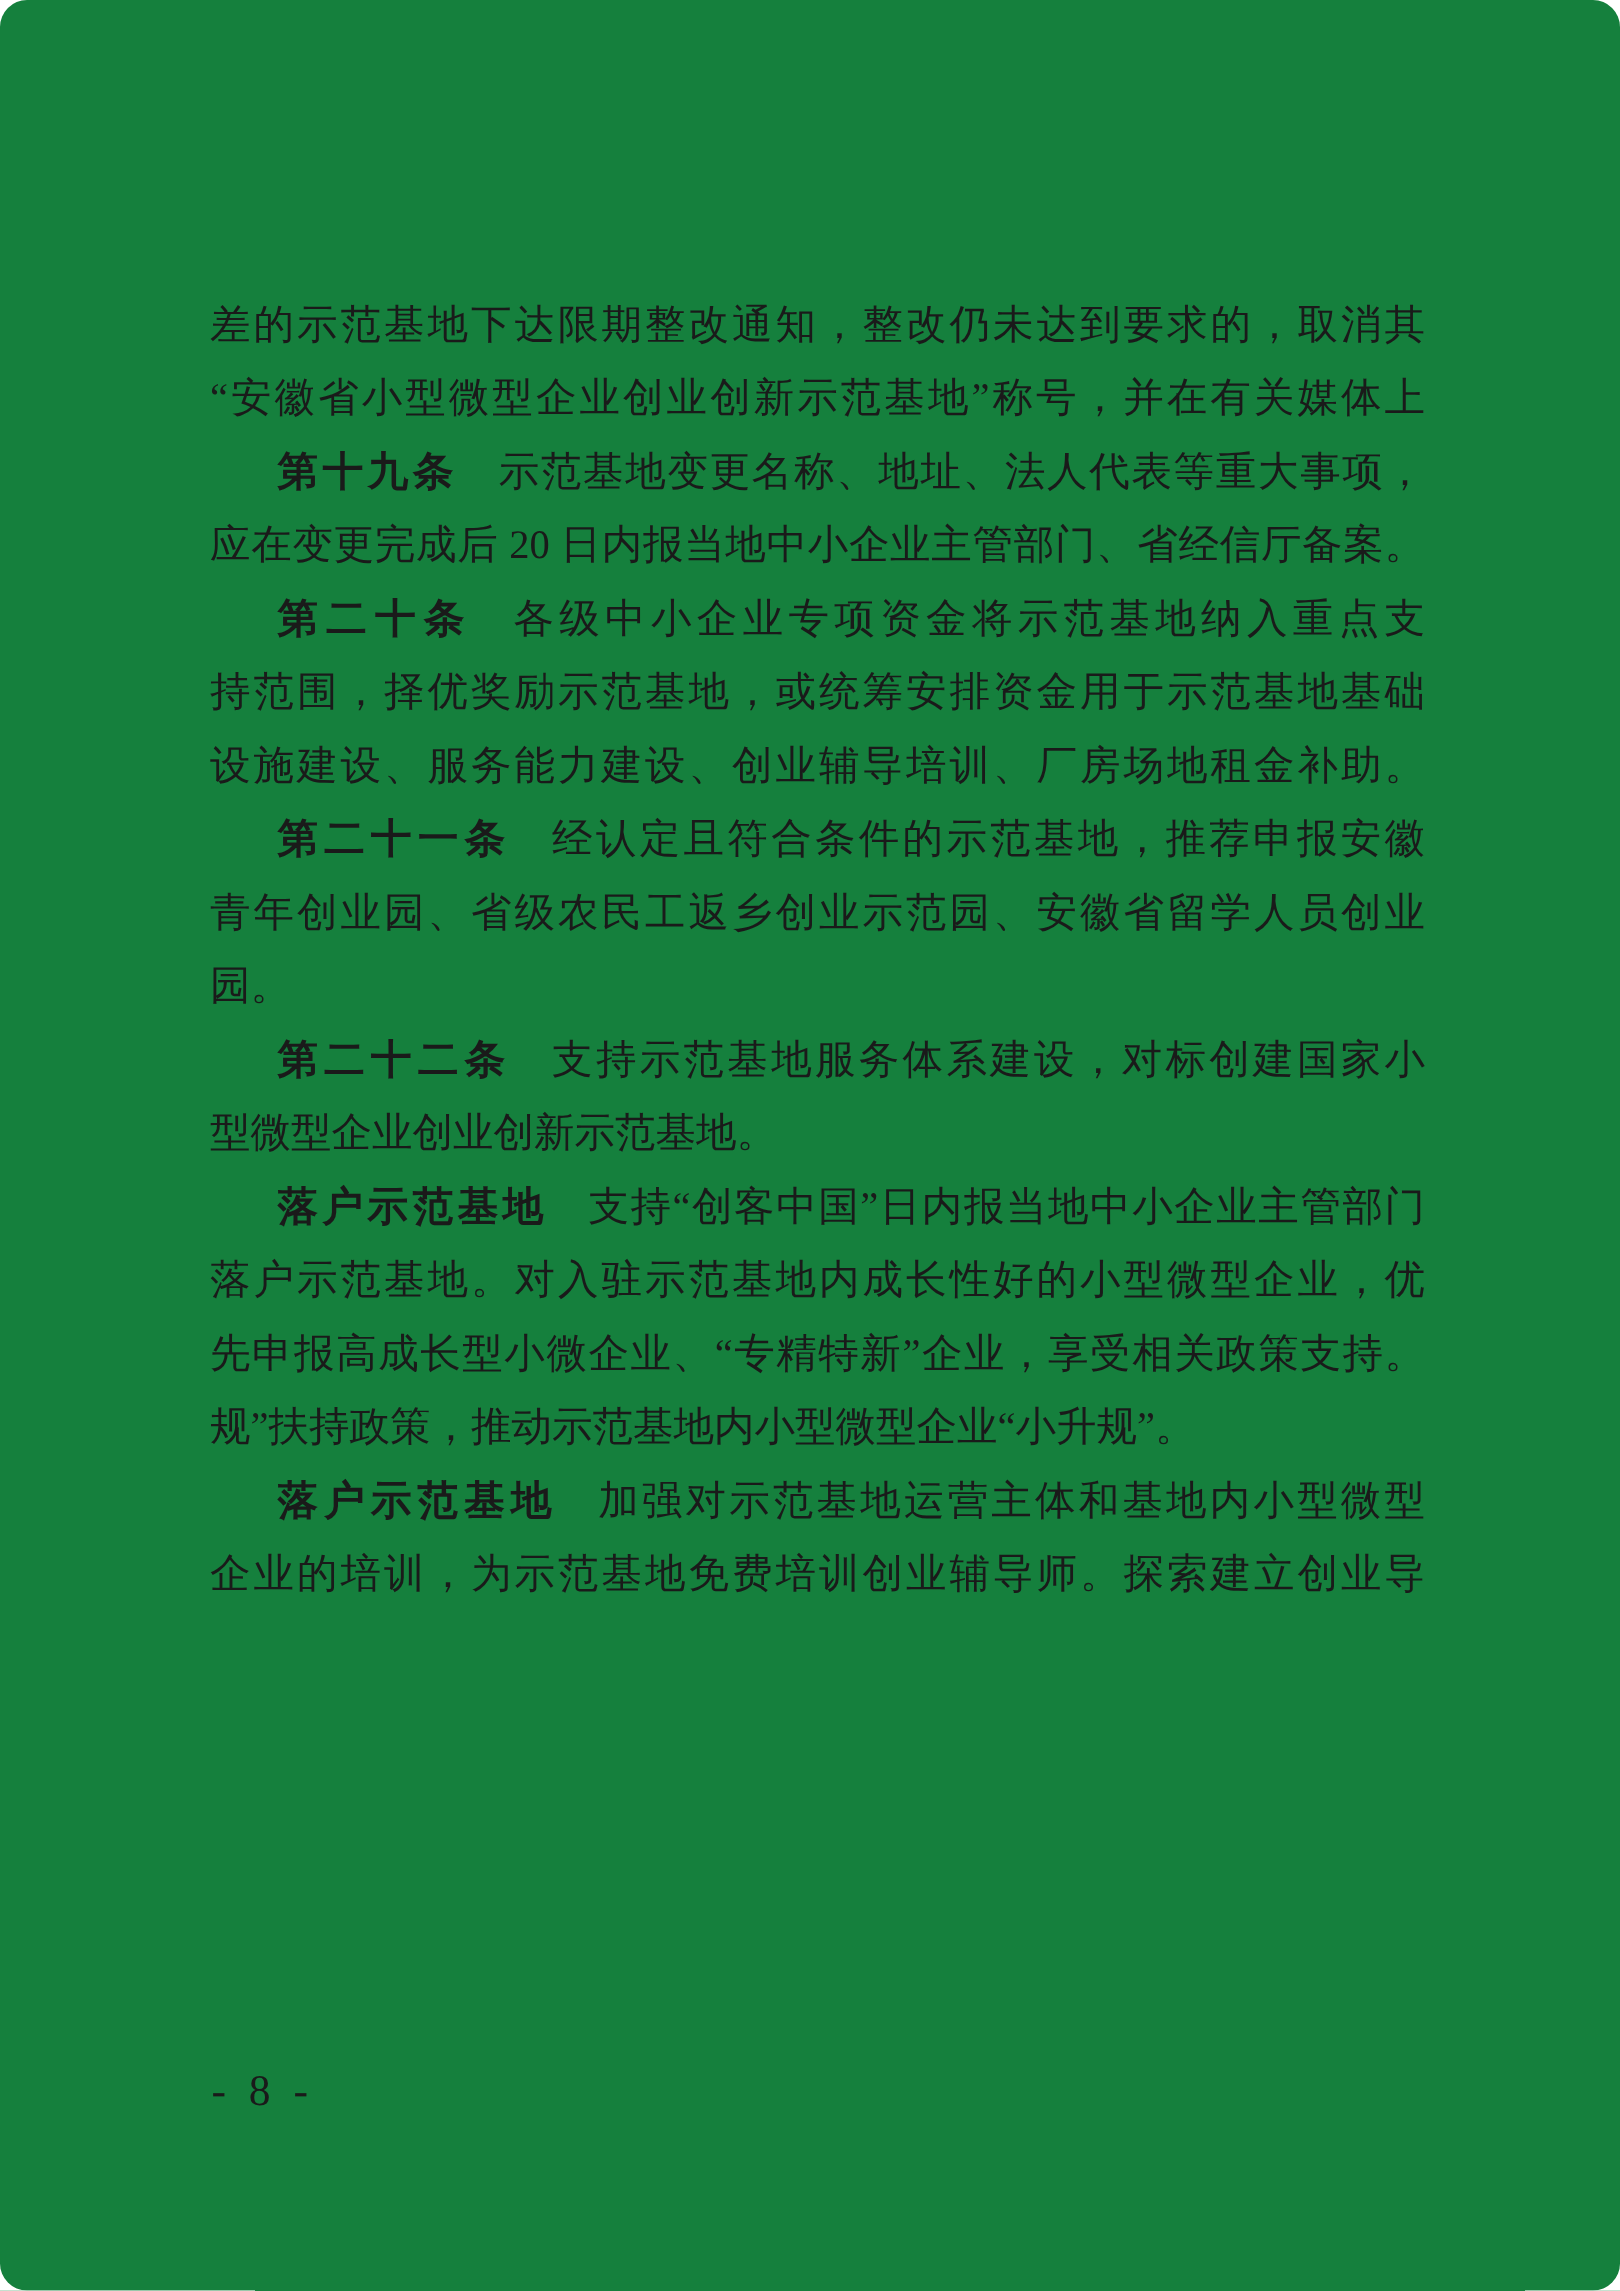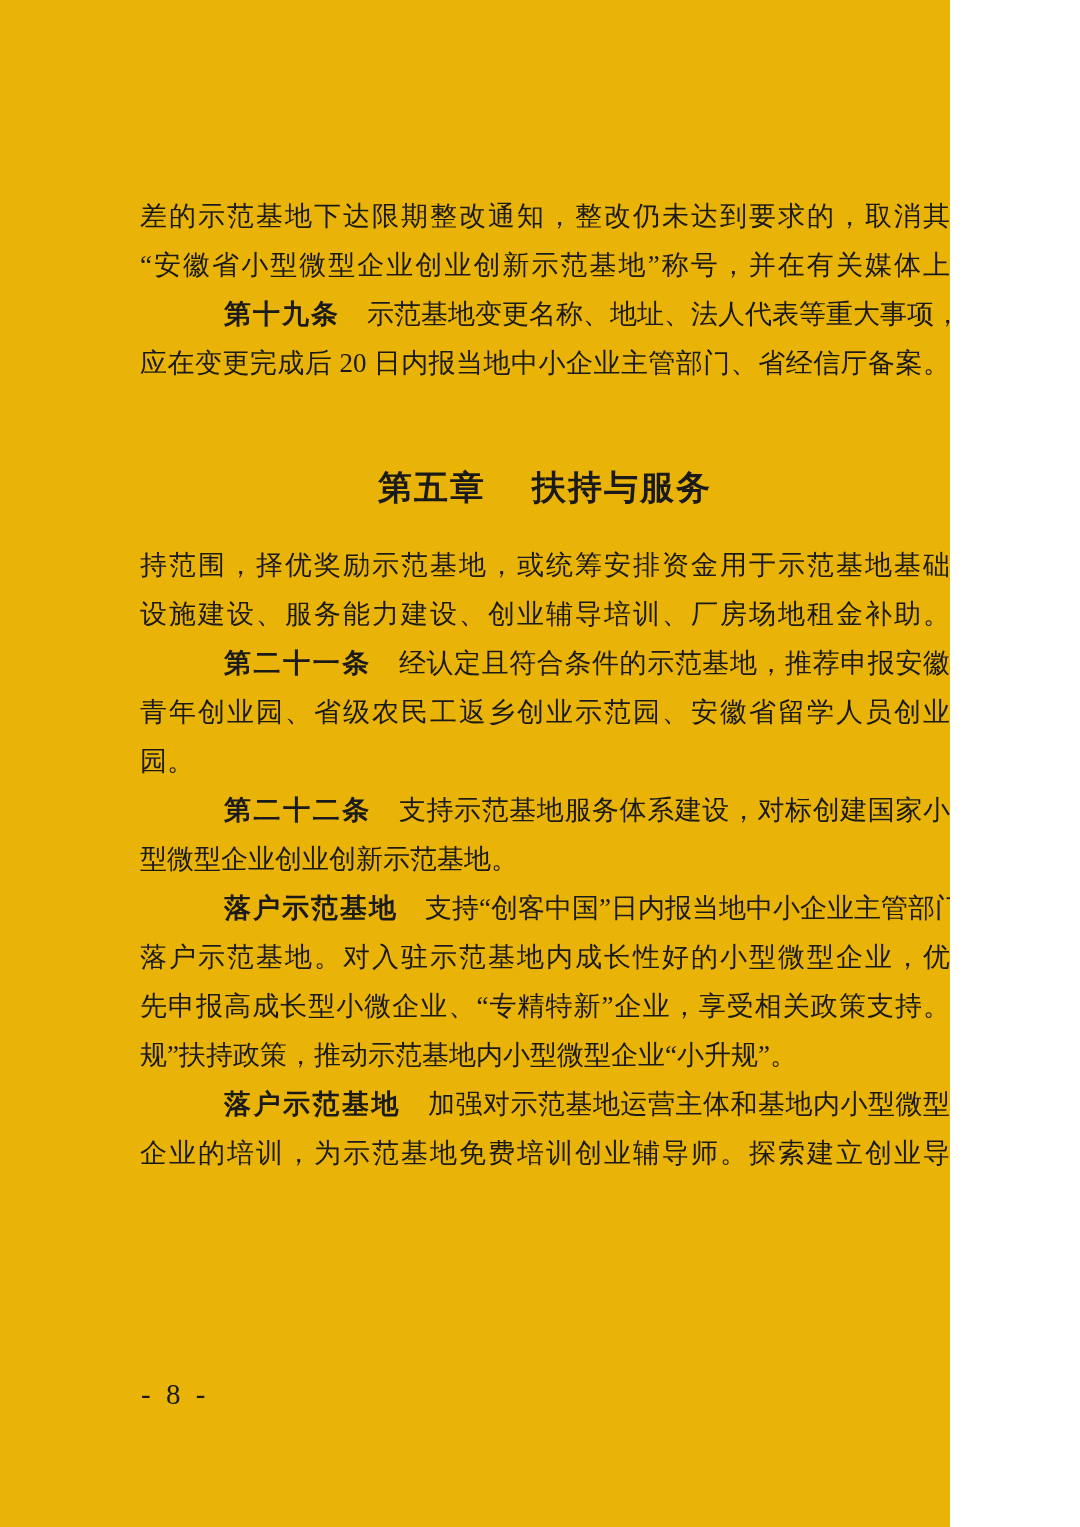--- a/index.html
+++ b/index.html
@@ -2,45 +2,46 @@
 <html><head>
 <meta charset="utf-8">
 <style>
   html, body {
     margin: 0;
     padding: 0;
     background: #ffffff;
   }
   #page {
     position: relative;
-    width: 950px;
+    width: 1080px;
     height: 1527px;
-    background: #eab308;
+    background: #15803d;
     overflow: hidden;
     font-family: "Liberation Serif", "DejaVu Serif", serif;
     color: #1a1a1a;
+    border-radius: 18px;
   }
   #content {
     position: absolute;
     left: 140px;
     top: 192px;
     width: 810px;
     font-size: 27px;
   }
   .ln {
     height: 49px;
     line-height: 49px;
     white-space: nowrap;
     text-align: justify;
   }
   .ln.j {
     text-align-last: justify;
   }
   .ln.ind {
-    margin-left: 84px;
+    margin-left: 45px;
   }
   .num {
     font-weight: 700;
     font-family: "Liberation Sans", "DejaVu Sans", sans-serif;
     margin-right: 27px;
     letter-spacing: 2px;
   }
   .heading {
     margin: 75px 0 29px 0;
     height: 49px;
@@ -71,24 +72,22 @@
 
 <div id="page">
   <div id="content">
 
     <div class="ln j"><span>差的示范基地下达限期整改通知，整改仍未达到要求的，取消其</span></div>
     <div class="ln j"><span>“安徽省小型微型企业创业创新示范基地”称号，并在有关媒体上</span></div>
 
     <div class="ln j ind"><span class="num">第十九条</span><span>示范基地变更名称、地址、法人代表等重大事项，</span></div>
     <div class="ln j"><span>应在变更完成后 20 日内报当地中小企业主管部门、省经信厅备案。</span></div>
 
-    <div class="heading">
-      <span class="hchap">第五章</span><span class="htitle">扶持与服务</span>
-    </div>
 
+    <div class="ln j ind"><span class="num">第二十条</span><span>各级中小企业专项资金将示范基地纳入重点支</span></div>
     <div class="ln j"><span>持范围，择优奖励示范基地，或统筹安排资金用于示范基地基础</span></div>
     <div class="ln j"><span>设施建设、服务能力建设、创业辅导培训、厂房场地租金补助。</span></div>
 
     <div class="ln j ind"><span class="num">第二十一条</span><span>经认定且符合条件的示范基地，推荐申报安徽</span></div>
     <div class="ln j"><span>青年创业园、省级农民工返乡创业示范园、安徽省留学人员创业</span></div>
     <div class="ln"><span>园。</span></div>
 
     <div class="ln j ind"><span class="num">第二十二条</span><span>支持示范基地服务体系建设，对标创建国家小</span></div>
     <div class="ln"><span>型微型企业创业创新示范基地。</span></div>
 

